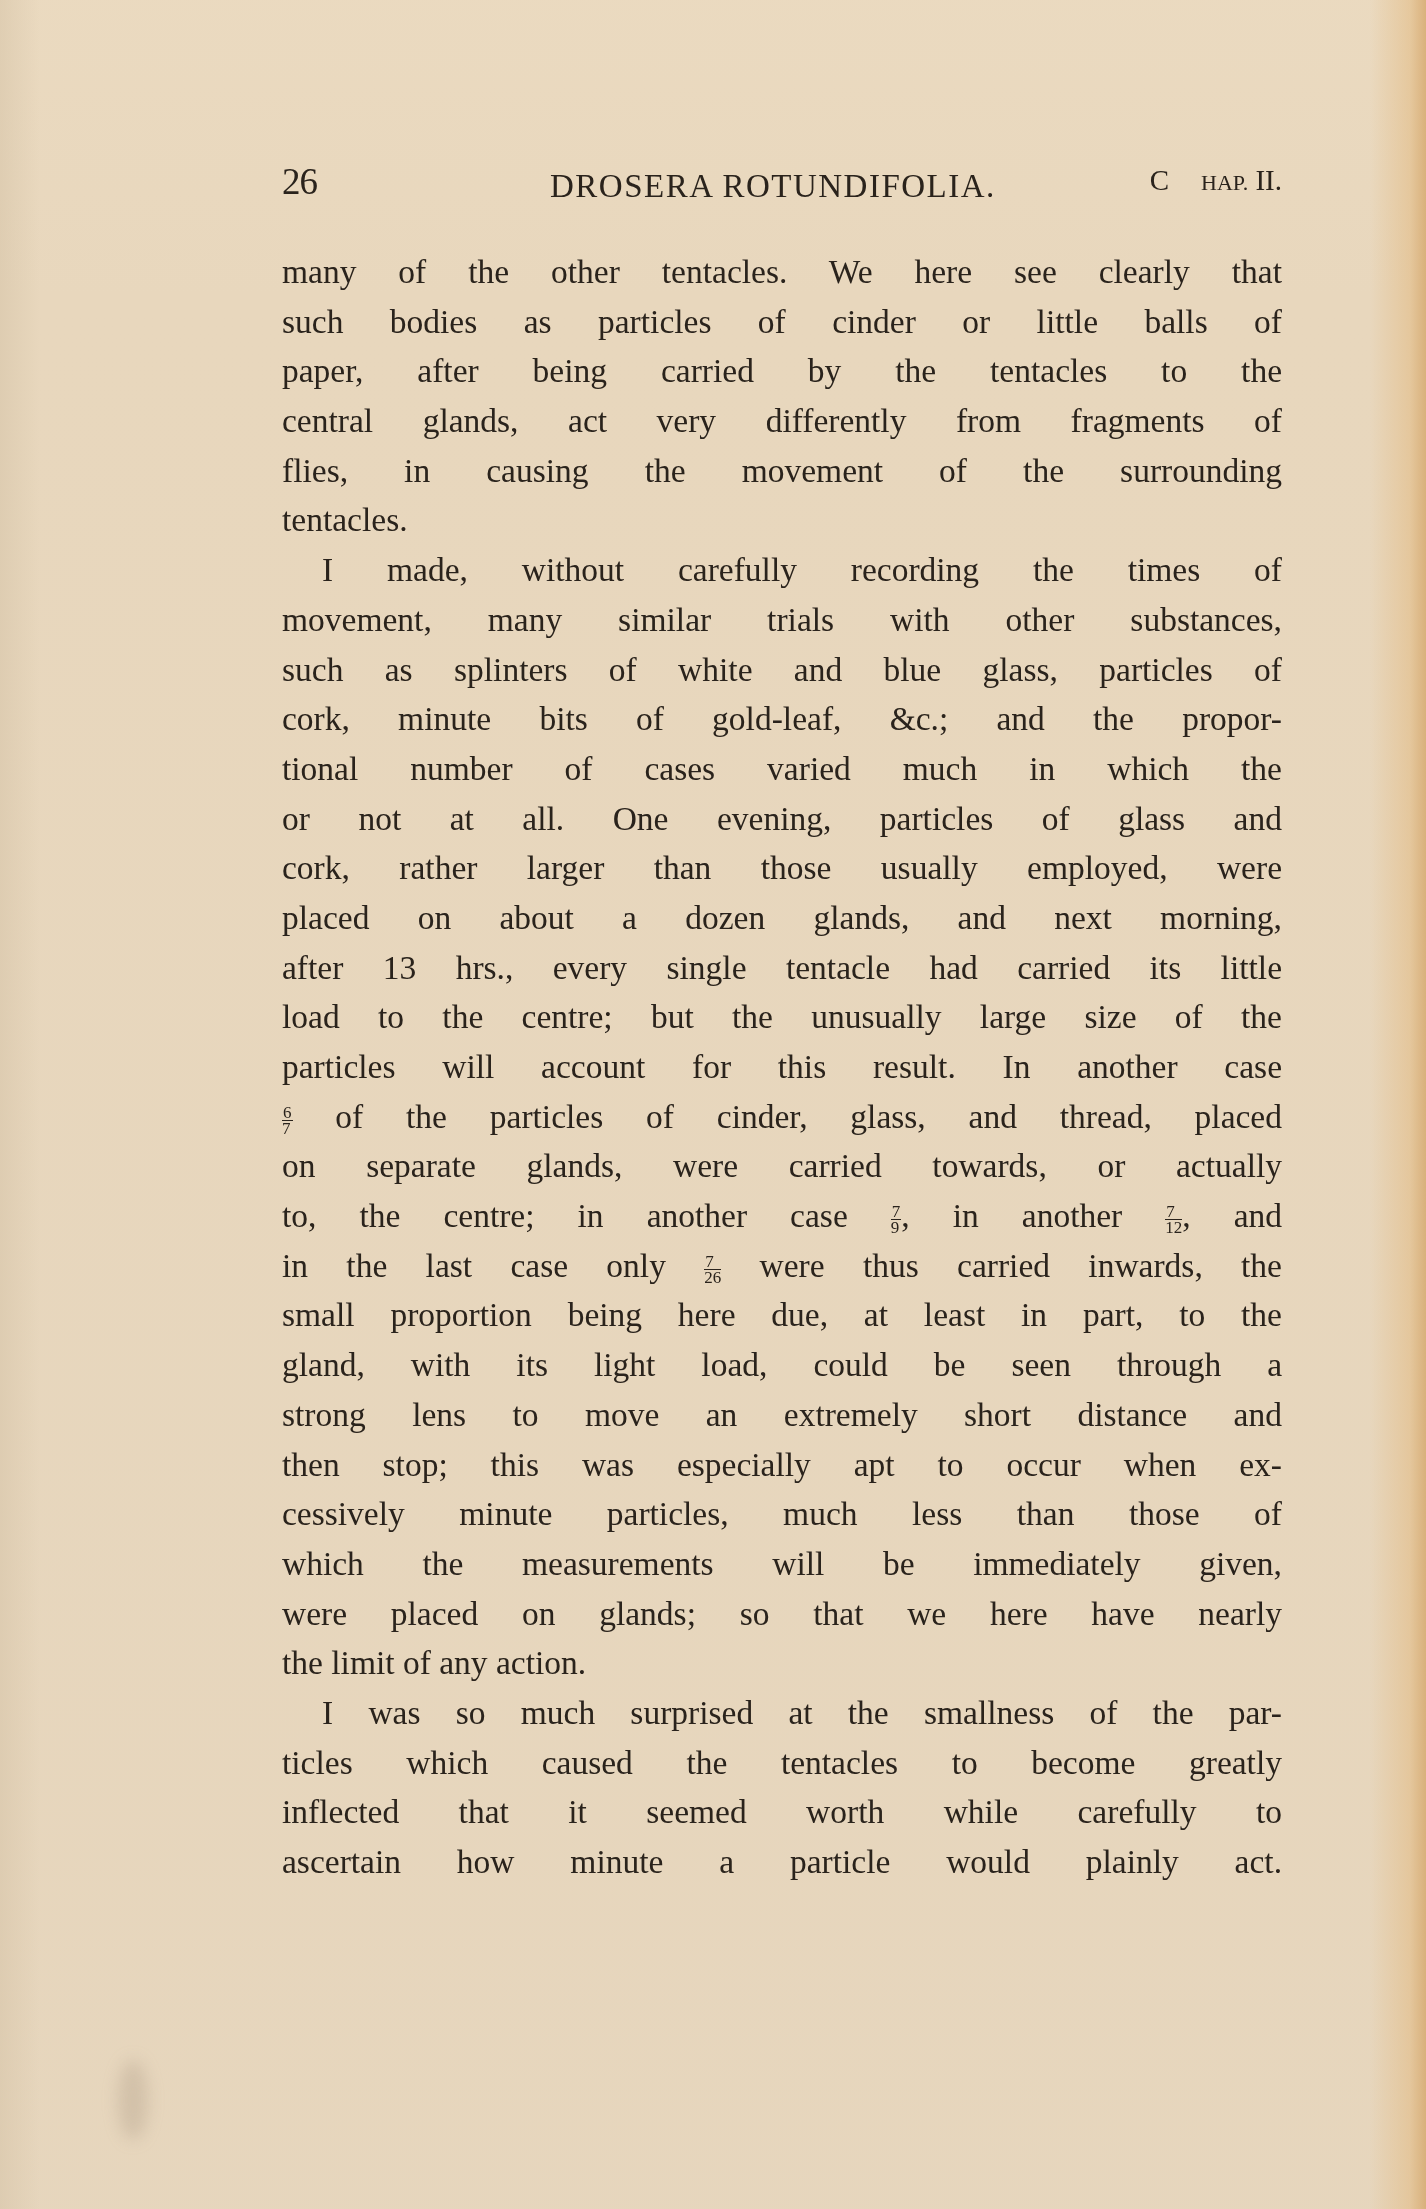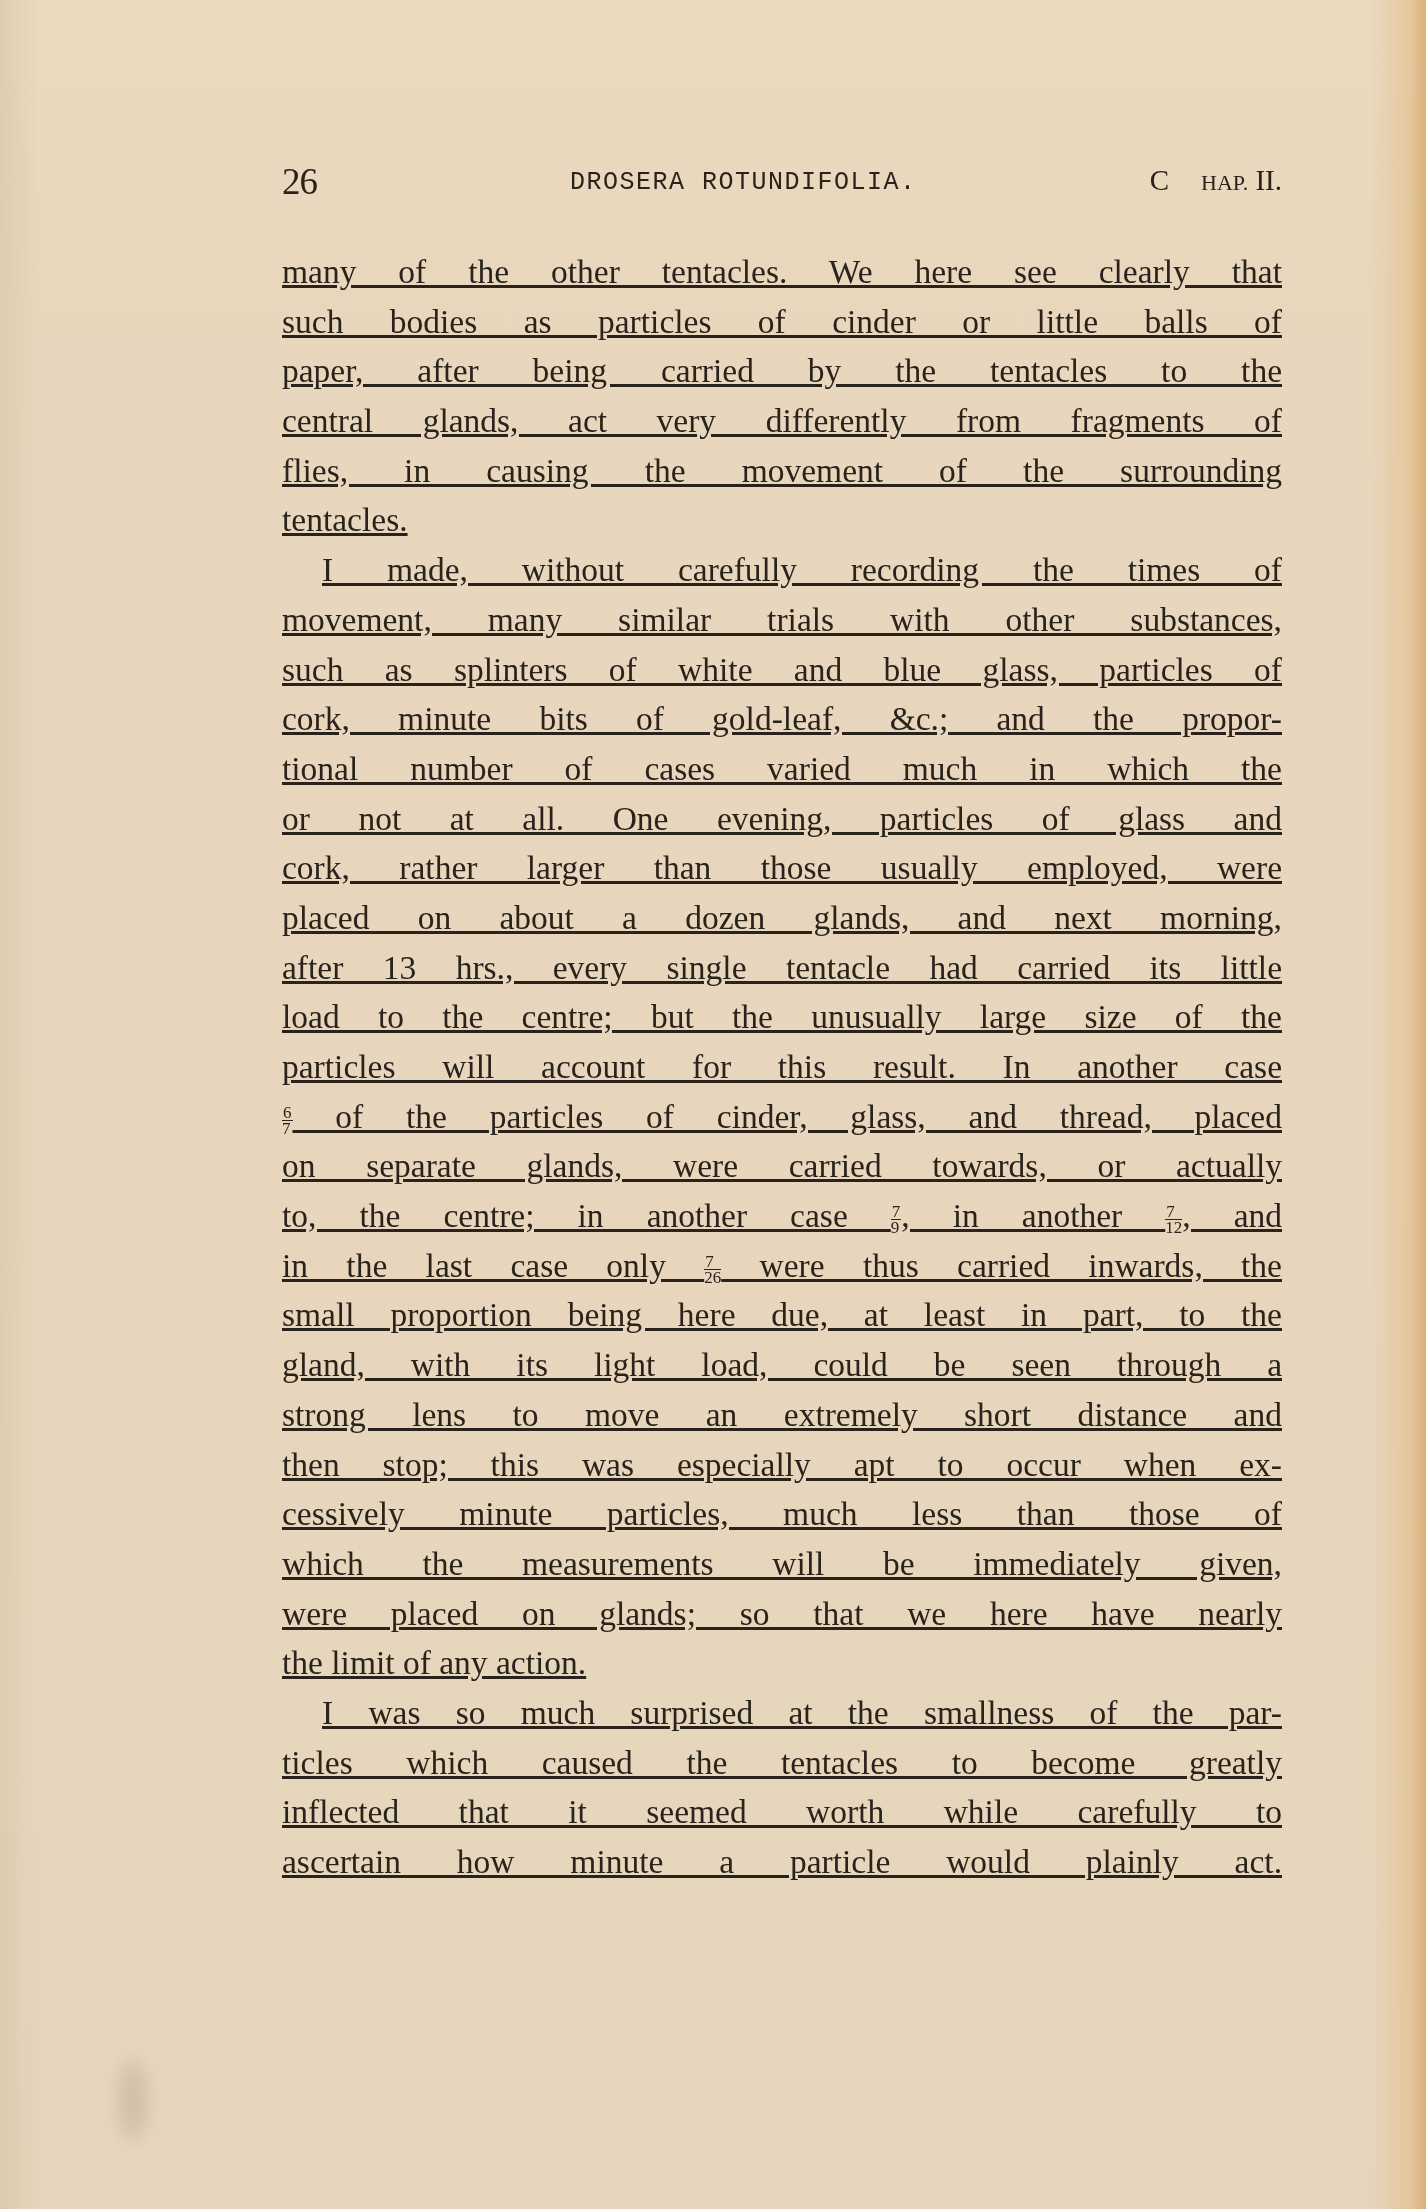--- a/index.html
+++ b/index.html
@@ -11,30 +11,30 @@
       linear-gradient(180deg, rgba(238,222,196,0.4) 0px, rgba(230,214,190,0) 300px, rgba(225,210,188,0.25) 2209px);
     position: relative;
     font-family: "Liberation Serif", "DejaVu Serif", serif;
     color: #2a231c;
   }
   .page { position: absolute; left: 0; top: 0; width: 1148px; height: 2209px; }
   .running-head {
     position: absolute; top: 160px; left: 282px; width: 1000px; height: 44px;
   }
   .page-number { position: absolute; left: 0; top: 0; font-size: 37px; letter-spacing: -1px; }
-  .running-title { position: absolute; left: 288px; top: 8px; font-size: 25px; letter-spacing: 1.5px; font-family: Liberation Mono, monospace; }
+  .running-title { position: absolute; left: 268px; top: 8px; font-size: 33px; letter-spacing: 1.5px; }
   .chapter-ref { position: absolute; right: 0; top: 4px; font-size: 29px; }
   .chapter-ref .sc { font-size: 22px; margin-left: 32px; }
   .body-text {
     position: absolute; left: 282px; top: 247px; width: 1000px;
     font-size: 33.5px; line-height: 49.7px;
   }
   .line {
     display: block; height: 49.7px; white-space: nowrap;
-    text-align: justify; text-align-last: justify; overflow: visible; text-decoration: underline;
+    text-align: justify; text-align-last: justify; overflow: visible;
   }
   .line.last { text-align-last: left; }
   .line.indent { padding-left: 40px; }
   .frac { font-size: 17px; display: inline-block; vertical-align: middle; line-height: 15px; text-align: center; }
   .frac .num { display: block; border-bottom: 1.5px solid #2a231c; padding: 0 1px; }
   .frac .den { display: block; }
   .smudge { position: absolute; left: 118px; top: 2060px; width: 30px; height: 80px; background: rgba(150,130,110,0.25); filter: blur(8px); border-radius: 50%; }
 </style>
 </head>
 <body>

